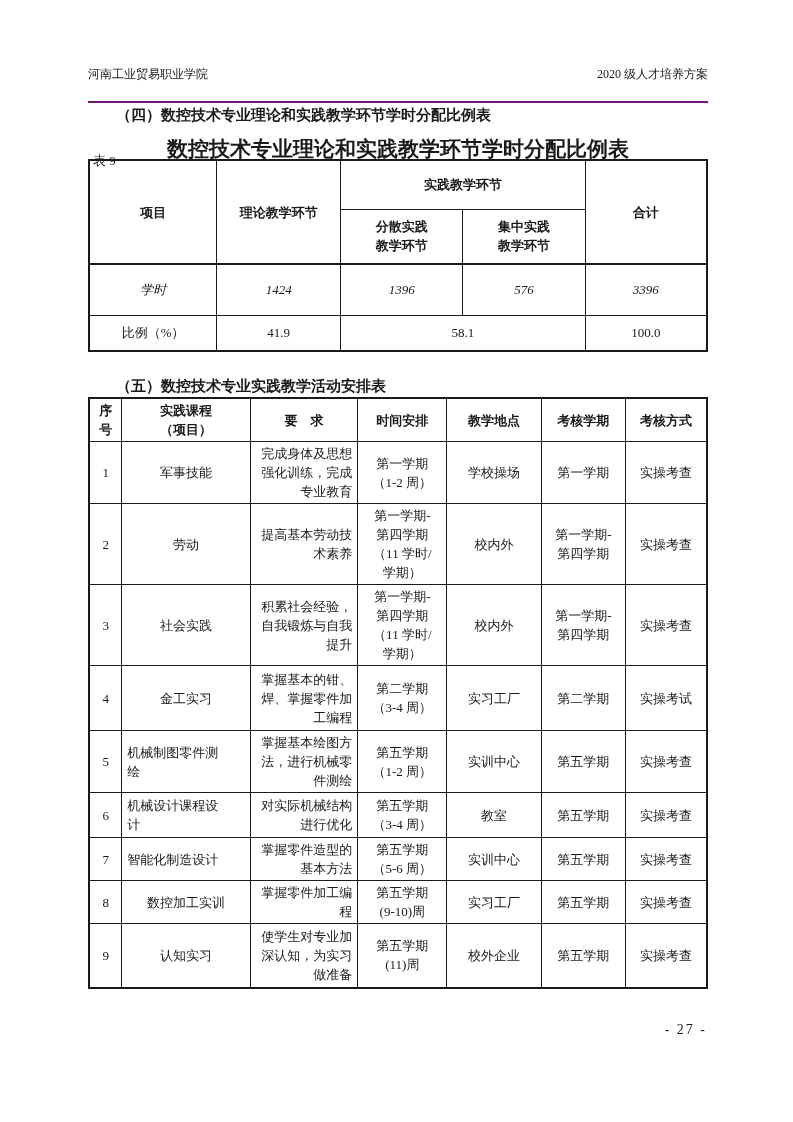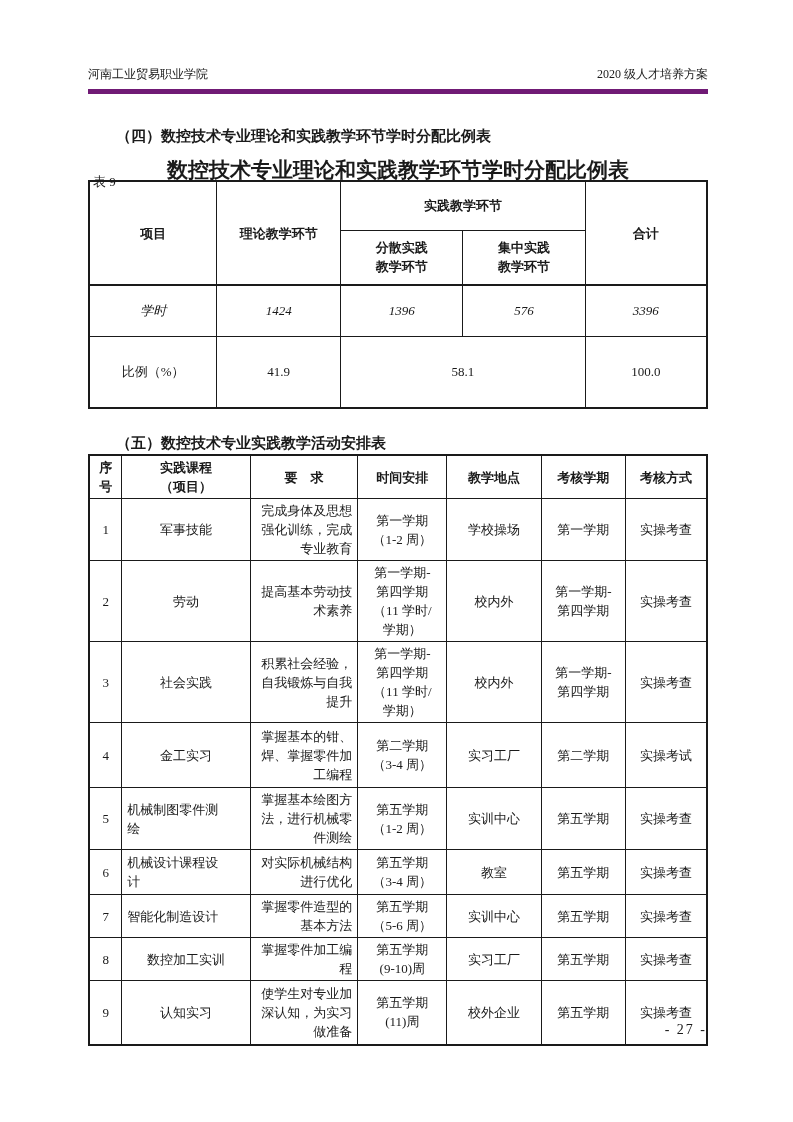--- a/index.html
+++ b/index.html
@@ -10,31 +10,31 @@
     width: 793px; height: 1122px;
     background: #ffffff;
     overflow: hidden;
     margin: 0 auto;
   }
   .content { margin-left: 88px; width: 620px; }
 
   
   .doc-header {
     display: flex; justify-content: space-between; align-items: flex-end;
-    padding-top: 66px; padding-bottom: 7px;
-    border-bottom: 5px solid #701a75;
+    padding-top: 66px; padding-bottom: 19px;
+    border-bottom: 2px solid #701a75;
     font-size: 12px; line-height: 16px;
   }
 
   
   .section-title {
     font-size: 15px; font-weight: bold; line-height: 21px;
     padding-left: 28px;
   }
-  .title-4 { margin-top: 32px; }
+  .title-4 { margin-top: 2px; }
   .title-5 { margin-top: 24px; }
 
   
   .caption-row { position: relative; height: 18px; line-height: 18px; text-align: center; }
   .caption-row-9  { margin-top: 14px; margin-bottom: 1px; }
   .caption-row-10 { margin-top: 8px;  margin-bottom: 0px; }
   .table-label { position: absolute; left: 5px; top: 12px; font-size: 13px; font-weight: normal; }
   .table-caption { font-size: 21px; font-weight: bold; }
 
   
@@ -101,21 +101,21 @@
         <td class="th pre">集中实践
 教学环节</td>
       </tr>
       <tr class="hours" style="height:51px">
         <td>学时</td>
         <td>1424</td>
         <td>1396</td>
         <td>576</td>
         <td>3396</td>
       </tr>
-      <tr class="ratio" style="height:72px">
+      <tr class="ratio" style="height:36px">
         <td>比例（%）</td>
         <td>41.9</td>
         <td colspan="2">58.1</td>
         <td>100.0</td>
       </tr>
     </tbody>
       </table>
 
     <div class="section-title title-5">（五）数控技术专业实践教学活动安排表</div>
 

